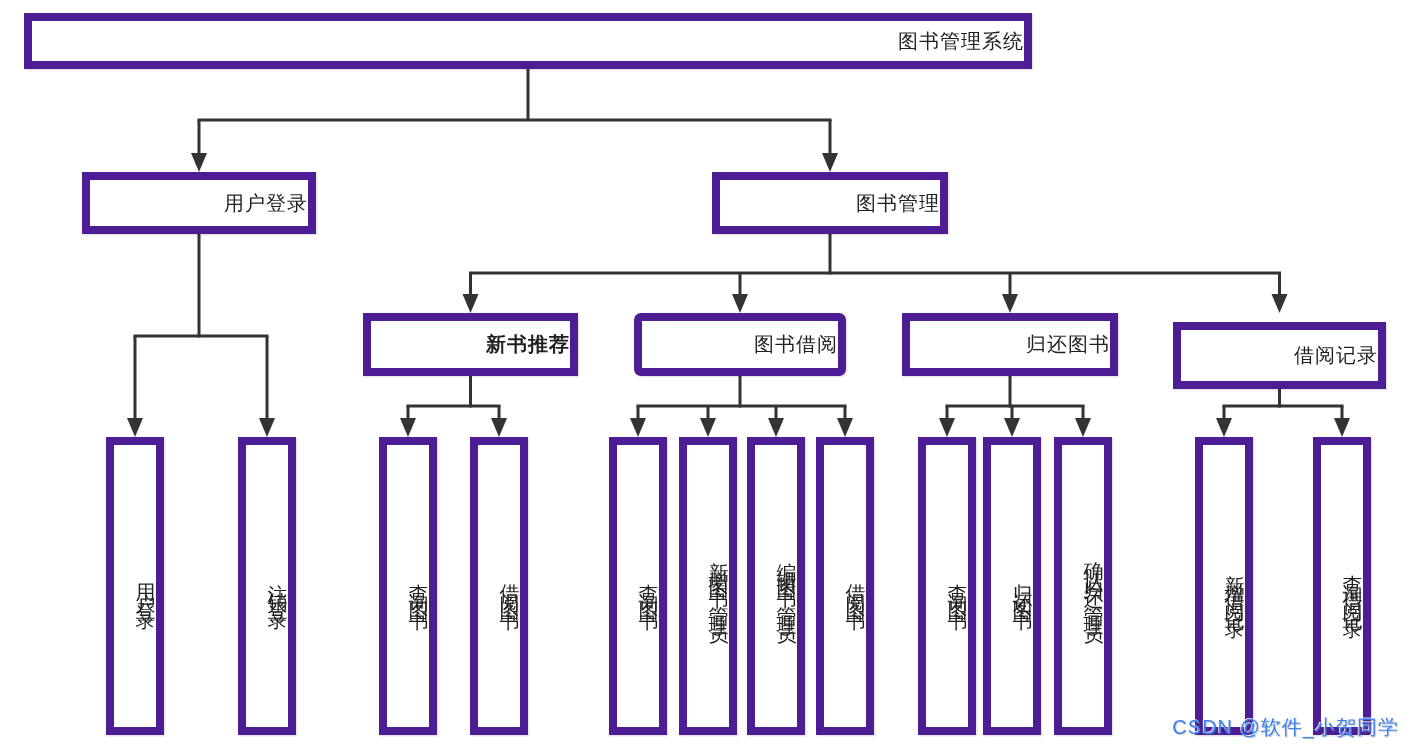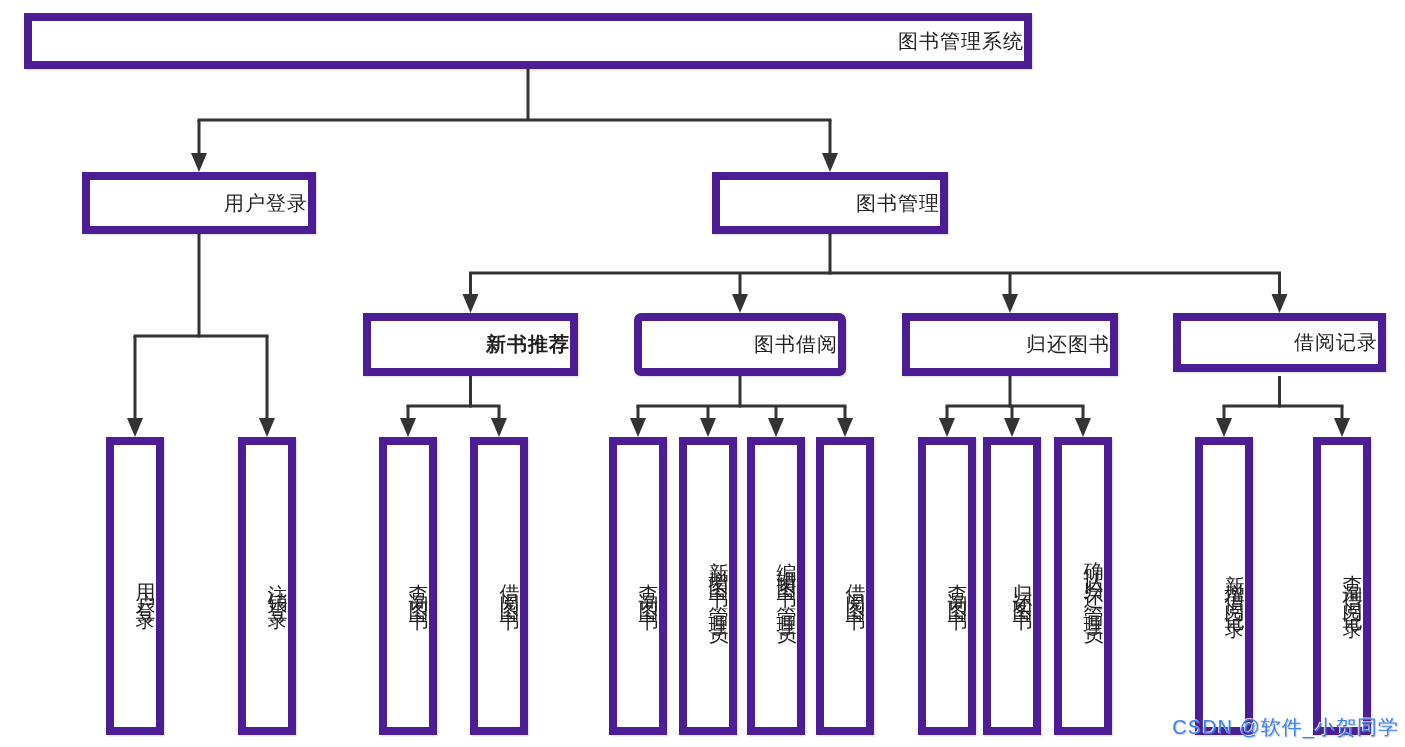--- a/index.html
+++ b/index.html
@@ -141,21 +141,21 @@
 
   <div class="node" style="left:363px; top:313px; width:215px; height:63px;font-weight:bold;">
     <span class="lbl">新书推荐</span>
   </div>
   <div class="node" style="left:634px; top:313px; width:212px; height:63px;border-radius:7px;">
     <span class="lbl">图书借阅</span>
   </div>
   <div class="node" style="left:902px; top:313px; width:216px; height:63px;">
     <span class="lbl">归还图书</span>
   </div>
-  <div class="node" style="left:1173px; top:313px; width:213px; height:59px;">
+  <div class="node" style="left:1173px; top:322px; width:213px; height:67px;">
     <span class="lbl">借阅记录</span>
   </div>
 
   <div class="node vnode" style="left:106px; top:437px; width:58px; height:298px;">
     <span class="lbl">用户登录</span>
   </div>
   <div class="node vnode" style="left:238px; top:437px; width:58px; height:298px;">
     <span class="lbl">注销登录</span>
   </div>
 

